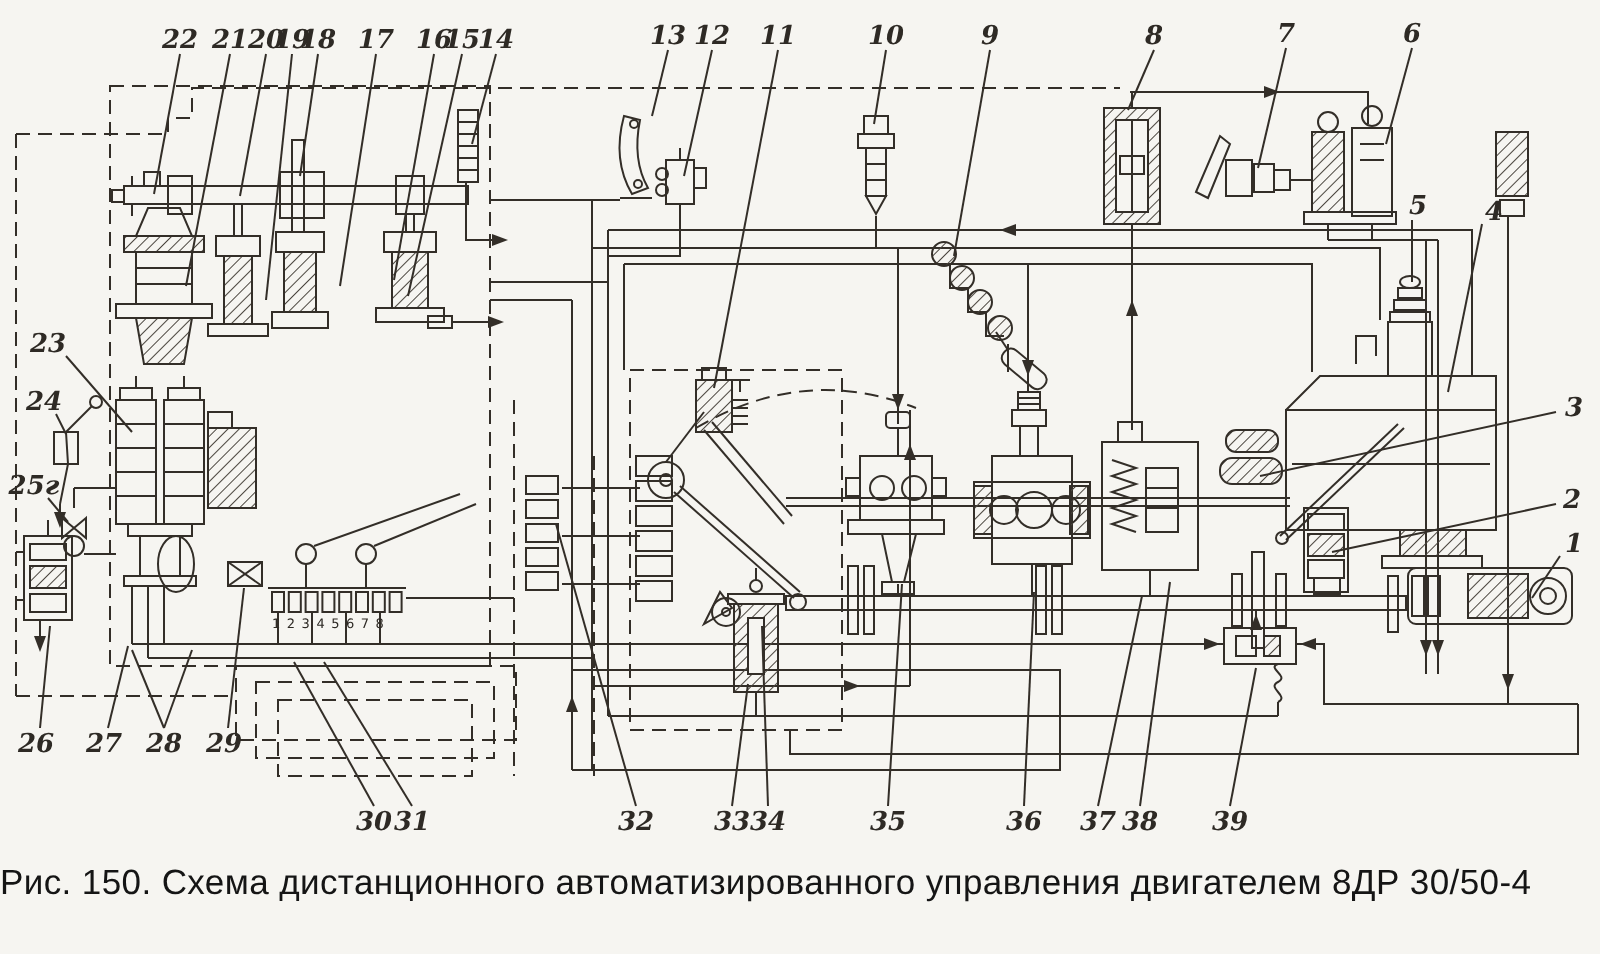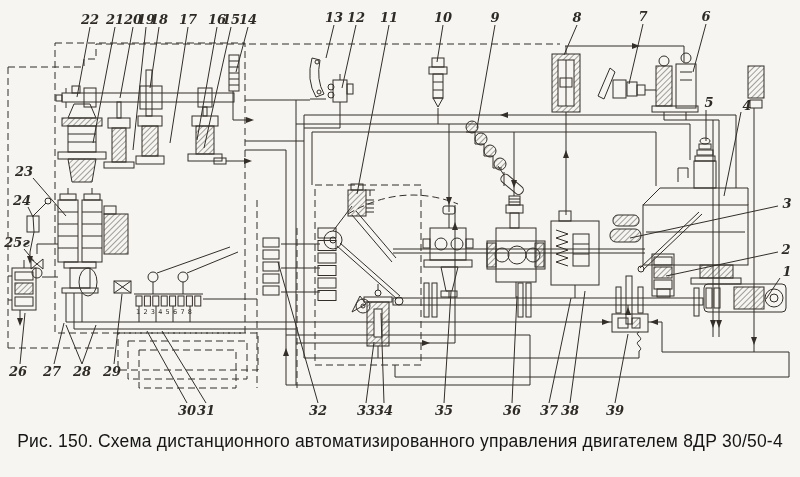--- a/index.html
+++ b/index.html
@@ -1,21 +1,21 @@
 <!DOCTYPE html>
 <html><head>
 <meta charset="utf-8">
 <style>
   html,body{margin:0;padding:0;}
   .page{position:relative;width:800px;height:477px;background:#f6f5f1;overflow:hidden;
         font-family:"Liberation Sans",sans-serif;}
   svg{position:absolute;top:0;left:0;}
   .lbl{font:italic bold 13px "DejaVu Serif",serif;fill:#2e2a25;stroke:none;text-anchor:middle;}
   .digits{font:6.5px "DejaVu Sans",sans-serif;fill:#2e2a25;stroke:none;letter-spacing:0.6px;}
-  .caption{position:absolute;top:431px;left:0;width:800px;text-align:center;
+  .caption{position:absolute;top:431px;left:0;width:800px;
            font-size:17.5px;color:#151515;letter-spacing:0.2px;}
   .d{stroke-dasharray:7 4;}
 </style>
 </head>
 <body>
 
 <div class="page">
 <svg width="800" height="477" viewBox="0 0 800 477">
   <defs>
     <pattern id="h" width="4" height="4" patternUnits="userSpaceOnUse" patternTransform="rotate(45)">

